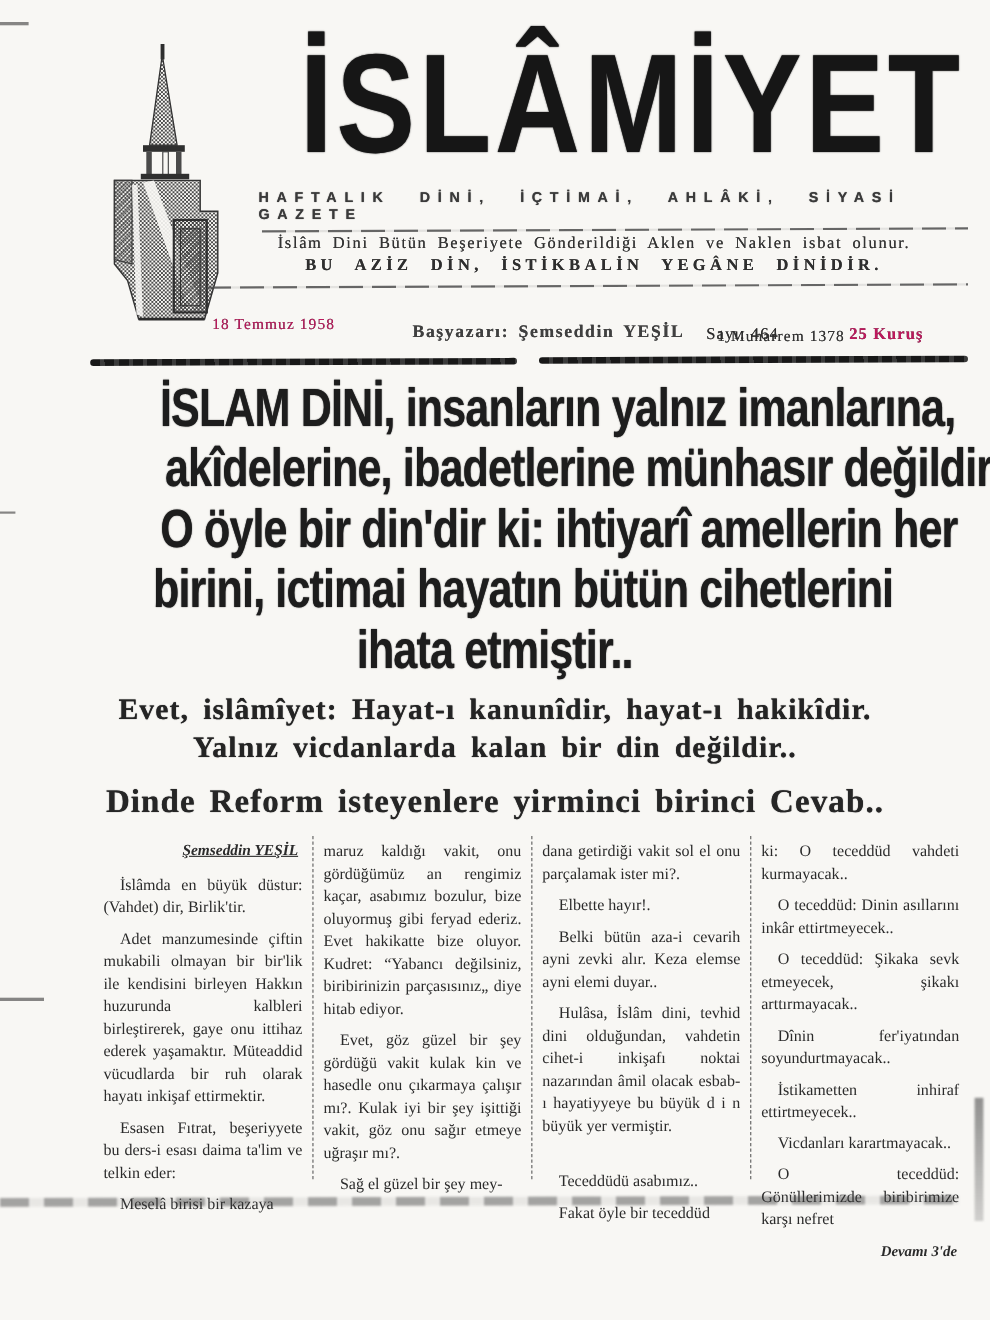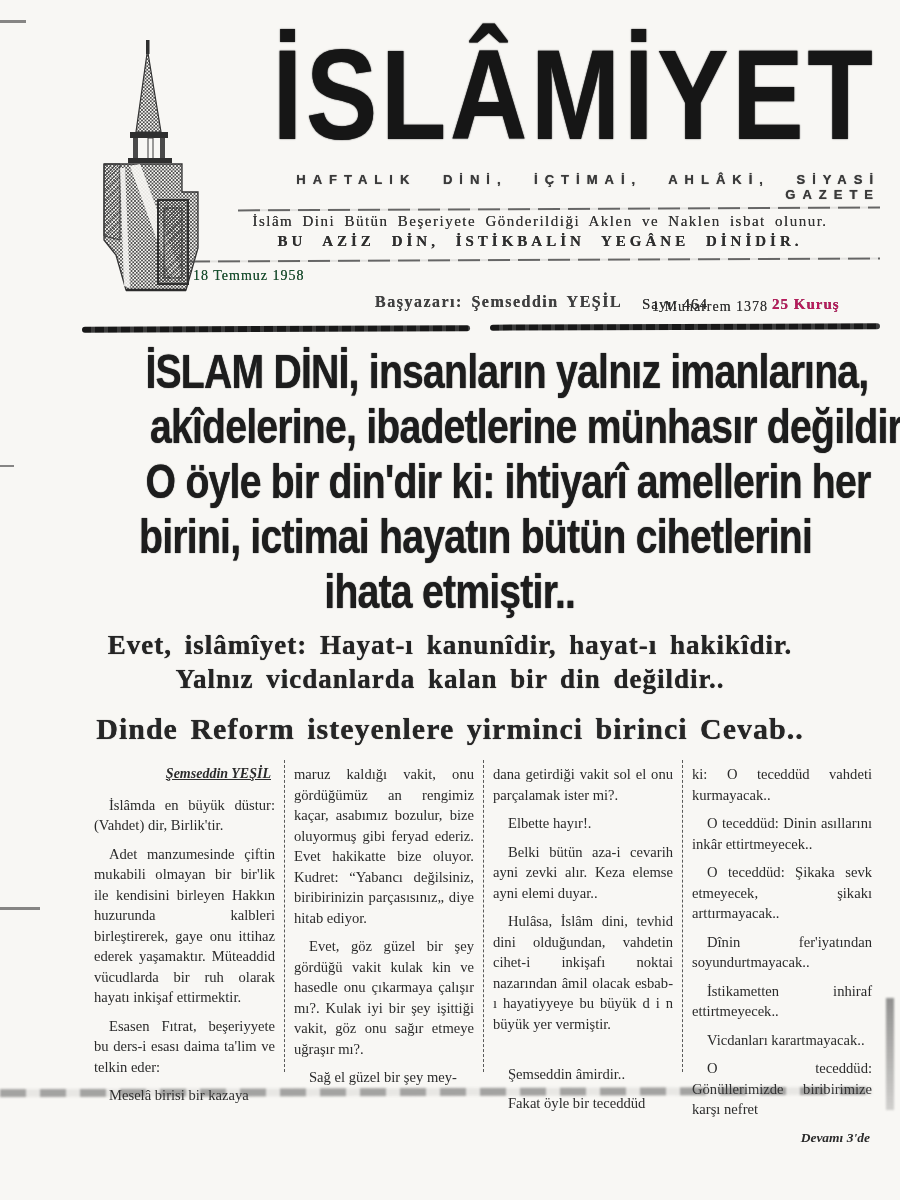--- a/index.html
+++ b/index.html
@@ -13,31 +13,31 @@
 
   
   .masthead-title{
     left:215px;top:28px;width:672px;text-align:center;
     font-family:"Liberation Sans", sans-serif;font-weight:bold;
     font-size:128px;line-height:1.05;color:#161616;
     text-shadow:0 0 1.5px #1a1a1a;
   }
   .masthead-title span{display:inline-block;transform:scaleX(.84);transform-origin:center;white-space:nowrap;letter-spacing:4px;}
   .masthead-subtitle{
-    left:235px;top:172px;width:645px;text-align:right;
+    left:235px;top:172px;width:645px;text-align:left;
     font-family:"Liberation Sans", sans-serif;font-weight:bold;
     font-size:13px;letter-spacing:7px;word-spacing:16px;color:#3a3a3a;
     text-shadow:0 0 .8px #444;
   }
   .rule{height:2px;background:repeating-linear-gradient(90deg,#4c4c4c 0 22px,rgba(80,80,80,.15) 22px 30px);opacity:.85;transform:rotate(-.25deg);}
   .rule-a{left:238px;top:208px;width:642px;}
   .rule-b{left:188px;top:259px;width:692px;}
   .slogan1{left:195px;top:213px;width:690px;text-align:center;font-size:15px;letter-spacing:1.5px;word-spacing:4px;color:#333;}
   .slogan2{left:195px;top:233px;width:690px;text-align:center;font-size:15px;letter-spacing:4px;word-spacing:9px;color:#2e2e2e;font-weight:bold;}
-  .g-date{left:193px;top:268px;font-size:14px;letter-spacing:1px;color:#14532d;}
+  .g-date{left:193px;top:288px;font-size:14px;letter-spacing:1px;color:#be185d;}
   .h-date{left:652px;top:269px;font-size:14px;letter-spacing:1px;color:#333;margin-top:30px;}
   .editor{left:375px;top:293px;font-size:16px;letter-spacing:1.5px;word-spacing:3px;font-weight:bold;color:#404040;}
   .issue{left:642px;top:296px;font-size:15px;letter-spacing:1px;color:#2e2e2e;}
   .price{left:772px;top:296px;font-size:15px;letter-spacing:1px;color:#be185d;font-weight:bold;}
   .bar{height:6px;background:repeating-linear-gradient(90deg,#181818 0 9px,#3b3b3b 9px 13px);border-radius:3px;transform:rotate(-.2deg);}
   .bar-left{left:82px;top:326px;width:388px;}
   .bar-right{left:490px;top:324px;width:390px;}
 
   
   .headline{left:55px;top:344px;width:790px;}
@@ -154,21 +154,21 @@
     <div class="col">
         <p class="para noindent">maruz kaldığı vakit, onu gördüğümüz an rengimiz kaçar, asabımız bozulur, bize oluyormuş gibi feryad ederiz. Evet hakikatte bize oluyor. Kudret: “Yabancı değilsiniz, biribirinizin parçasısınız„ diye hitab ediyor.</p>
         <p class="para">Evet, göz güzel bir şey gördüğü vakit kulak kin ve hasedle onu çıkarmaya çalışır mı?. Kulak iyi bir şey işittiği vakit, göz onu sağır etmeye uğraşır mı?.</p>
         <p class="para">Sağ el güzel bir şey mey-</p>
       </div>
     <div class="col">
         <p class="para noindent">dana getirdiği vakit sol el onu parçalamak ister mi?.</p>
         <p class="para">Elbette hayır!.</p>
         <p class="para">Belki bütün aza-i cevarih ayni zevki alır. Keza elemse ayni elemi duyar..</p>
         <p class="para">Hulâsa, İslâm dini, tevhid dini olduğundan, vahdetin cihet-i inkişafı noktai nazarından âmil olacak esbab-ı hayatiyyeye bu büyük d i n büyük yer vermiştir.</p>
-        <p class="para spaced">Şemseddin âmirdir..</p>
+        <p class="para spaced">Teceddüdü asabımız..</p>
         <p class="para">Fakat öyle bir teceddüd</p>
       </div>
     <div class="col">
         <p class="para noindent">ki: O teceddüd vahdeti kurmayacak..</p>
         <p class="para">O teceddüd: Dinin asıllarını inkâr ettirtmeyecek..</p>
         <p class="para">O teceddüd: Şikaka sevk etmeyecek, şikakı arttırmayacak..</p>
         <p class="para">Dînin fer'iyatından soyundurtmayacak..</p>
         <p class="para">İstikametten inhiraf ettirtmeyecek..</p>
         <p class="para">Vicdanları karartmayacak..</p>
         <p class="para">O teceddüd: Gönüllerimizde biribirimize karşı nefret</p>

